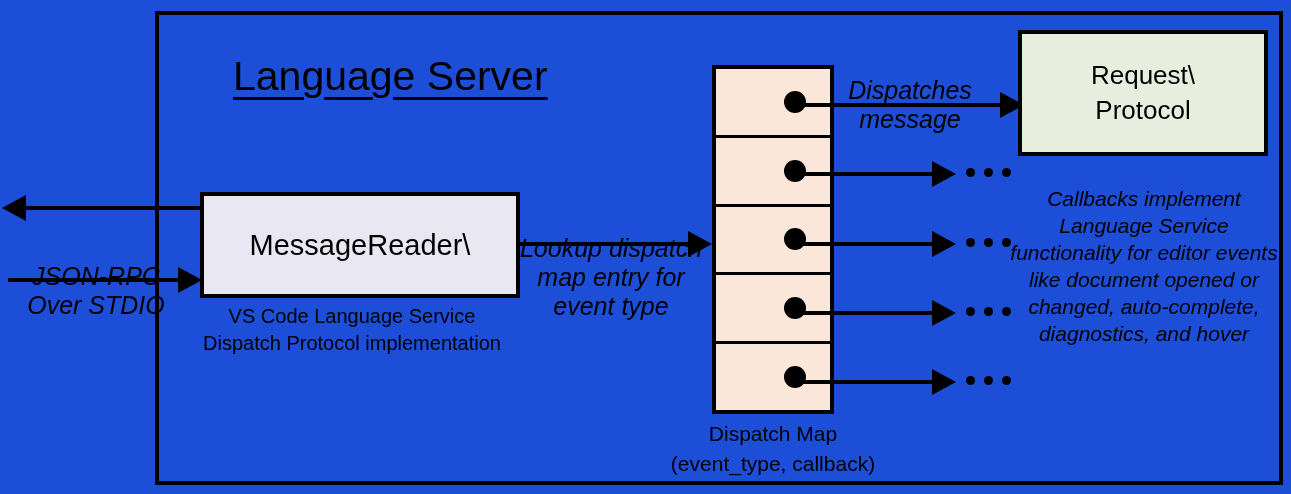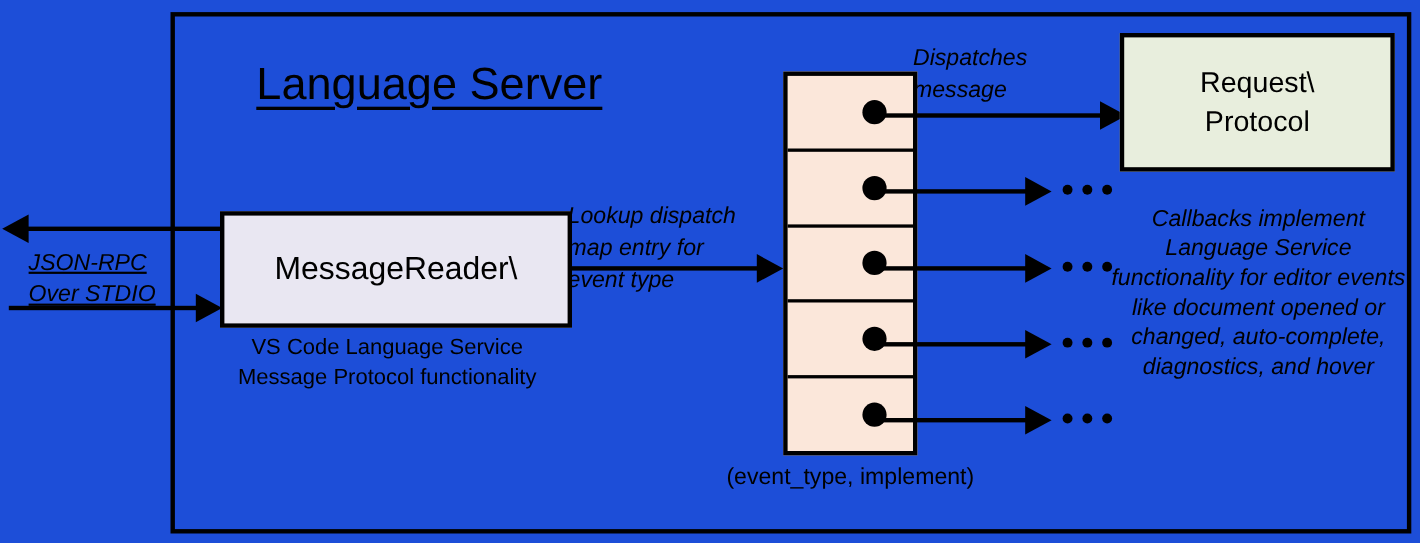--- a/index.html
+++ b/index.html
@@ -106,34 +106,34 @@
     width: 272px;
     font-size: 21px;
     line-height: 27px;
     font-style: italic;
   }
 
   
   .edge-label {
     position: absolute;
     font-style: italic;
-    text-align: left;
-    font-size: 21px;
+    text-align: center;
+    font-size: 25px;
     line-height: 29px;
     white-space: pre-line;
+    margin-top: 38px;
   }
   #label-jsonrpc {
     left: 26px;
     top: 224px;
     width: 140px;
-    text-decoration: underline;
   }
   #label-lookup {
     left: 516px;
-    top: 182px;
+    top: 196px;
     width: 190px;
   }
   #label-dispatches {
     left: 830px;
     top: 38px;
     width: 160px;
   }
 
   
   #dispatch-map {
@@ -222,21 +222,21 @@
   <div class="arrow-right" style="left:178px; top:267px;"></div>
 
   <div id="label-jsonrpc" class="edge-label">JSON-RPC
 Over STDIO</div>
 
   <div id="reader-writer-box" class="node-box">
     <div class="line">MessageReader\</div>
   </div>
   <div id="reader-writer-caption" class="caption">
     <div>VS Code Language Service</div>
-    <div>Message Protocol functionality</div>
+    <div>Dispatch Protocol implementation</div>
   </div>
 
   <div class="hline" style="left:520px; top:242px; width:172px;"></div>
   <div class="arrow-right" style="left:688px; top:231px;"></div>
   <div id="label-lookup" class="edge-label">Lookup dispatch
 map entry for
 event type</div>
 
   <div id="dispatch-map">
     <div class="map-row">
@@ -249,21 +249,22 @@
         <span class="map-dot"></span>
       </div>
     <div class="map-row">
         <span class="map-dot"></span>
       </div>
     <div class="map-row">
         <span class="map-dot"></span>
       </div>
   </div>
   <div id="dispatch-map-caption" class="caption">
-    <div>(event_type, implement)</div>
+    <div>Dispatch Map</div>
+    <div>(event_type, callback)</div>
   </div>
 
   <div class="hline" style="left:790px; top:103px; width:222px;"></div>
   <div class="arrow-right" style="left:1000px; top:92px;"></div>
   <div id="label-dispatches" class="edge-label">Dispatches
 message</div>
 
   <div class="hline" style="left:790px; top:172px; width:156px;"></div>
   <div class="arrow-right" style="left:932px; top:161px;"></div>
   <div class="ellipsis" style="left:966px; top:168px;">

